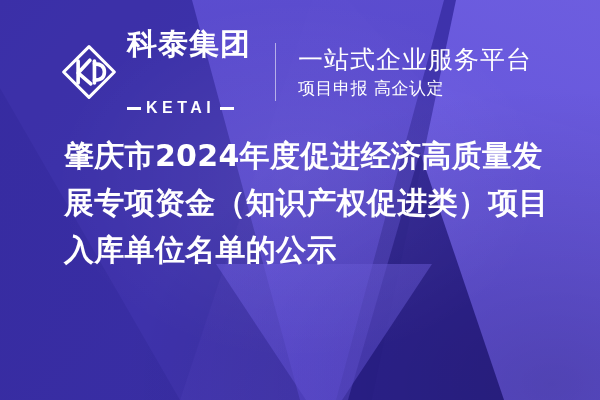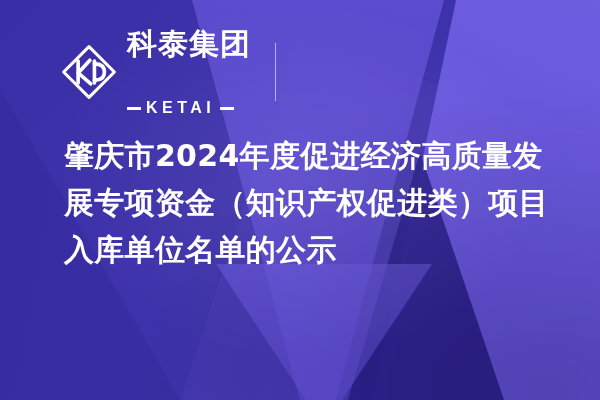--- a/index.html
+++ b/index.html
@@ -209,18 +209,22 @@
         <div class="brand-en-row">
           <span class="brand-dash"></span>
           <span class="brand-en">KETAI</span>
           <span class="brand-dash"></span>
         </div>
       </div>
     </div>
 
     <div class="divider"></div>
 
+    <div class="tagline">
+      <div class="tagline-main">一站式企业服务平台</div>
+      <div class="tagline-sub">项目申报 高企认定</div>
+    </div>
 
   </div>
 
   <div class="headline">肇庆市2024年度促进经济高质量发展专项资金（知识产权促进类）项目入库单位名单的公示</div>
 
 </div>
 
 </body></html>

